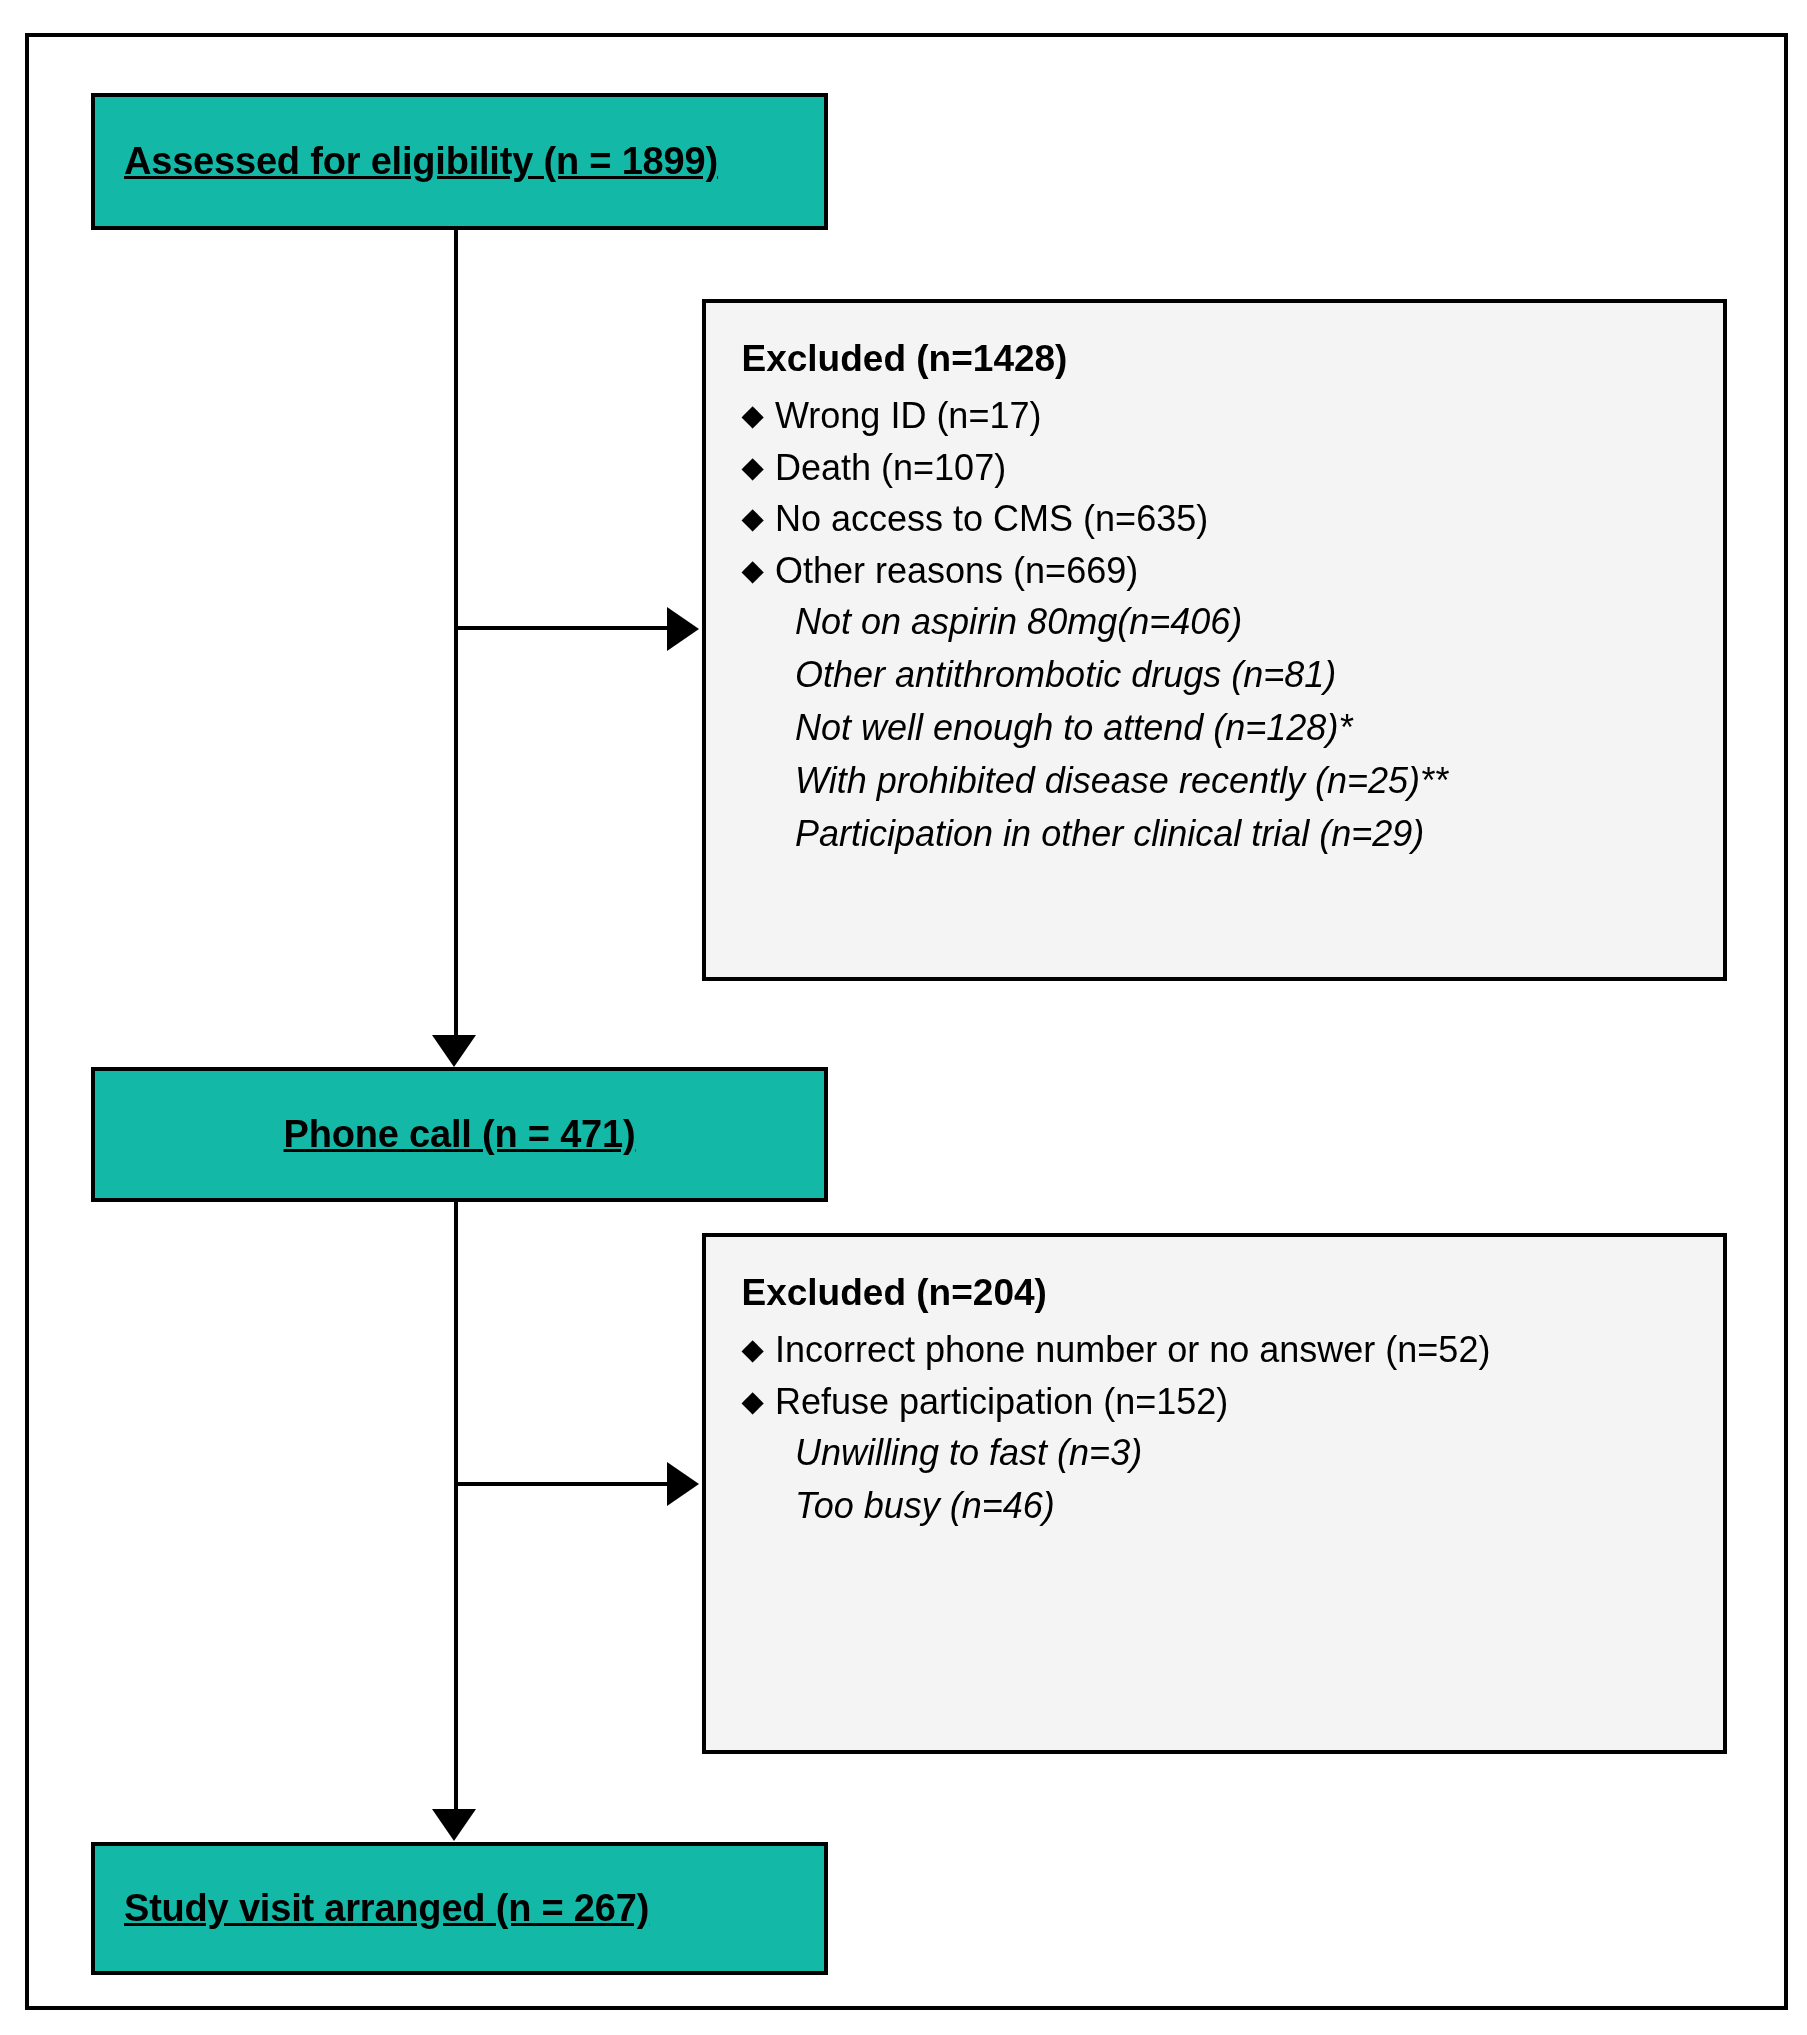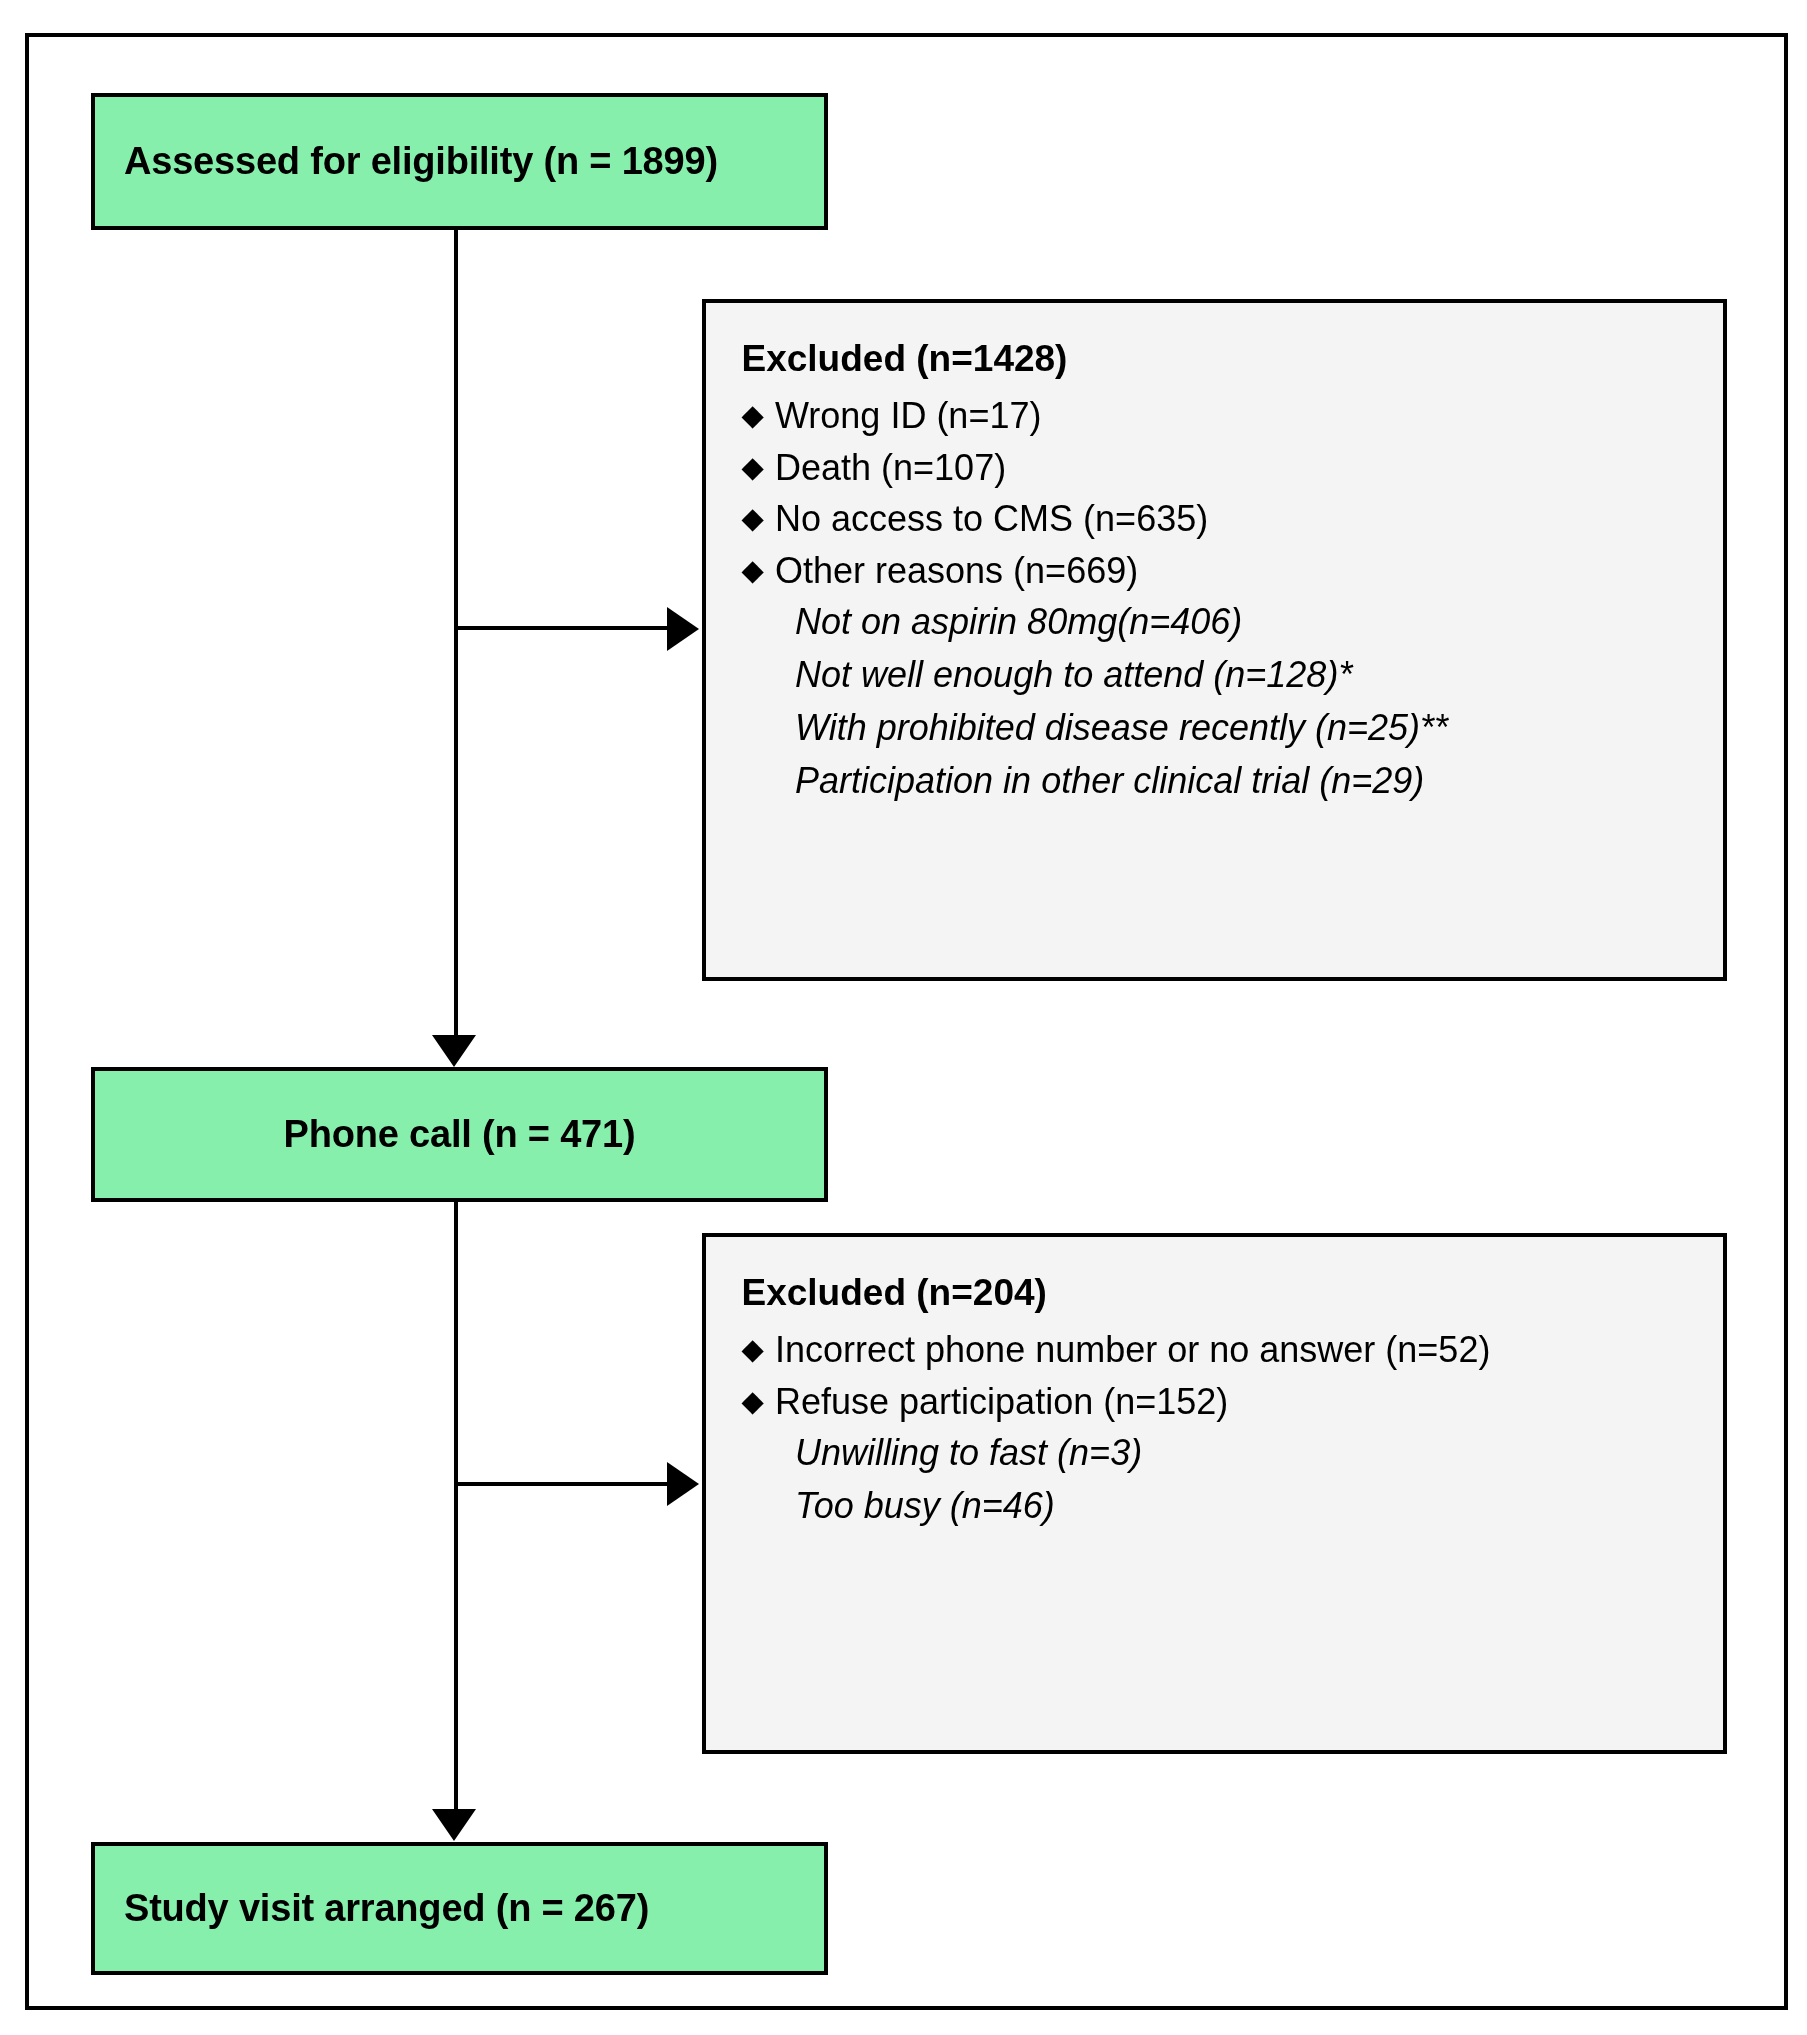--- a/index.html
+++ b/index.html
@@ -14,21 +14,21 @@
     box-sizing:border-box;
     background:#ffffff;
   }
 
   
   .node{
     position:absolute;box-sizing:border-box;
     border:4.7px solid #000000;
     display:flex;flex-direction:column;justify-content:center;
   }
-  .node.primary{background:#86efac;}
+  .node.primary{background:#14b8a6;text-decoration:underline;}
   .node.excluded{background:#f4f4f4;}
 
   .node-title{
     font-size:38px;font-weight:bold;color:#000000;
     line-height:1.12;letter-spacing:-0.2px;
     white-space:nowrap;
   }
   .node.primary .node-title{padding:0 29px;}
   .node.primary.center .node-title{text-align:center;padding:0 16px;}
 
@@ -127,20 +127,21 @@
         <span class="excl-bullet">◆</span>
         <span class="excl-label">No access to CMS (n=635)</span>
       </li>
       <li class="excl-item">
         <span class="excl-bullet">◆</span>
         <span class="excl-label">Other reasons (n=669)</span>
       </li>
     </ul>
 
     <div class="excl-sub">Not on aspirin 80mg(n=406)</div>
+    <div class="excl-sub">Other antithrombotic drugs (n=81)</div>
     <div class="excl-sub">Not well enough to attend (n=128)*</div>
     <div class="excl-sub">With prohibited disease recently (n=25)**</div>
     <div class="excl-sub">Participation in other clinical trial (n=29)</div>
   </div>
 
   <div id="box-phone" class="node primary center">
     <div class="node-title">Phone call (n = 471)</div>
   </div>
 
   <div id="spine-2" class="vline"></div>

